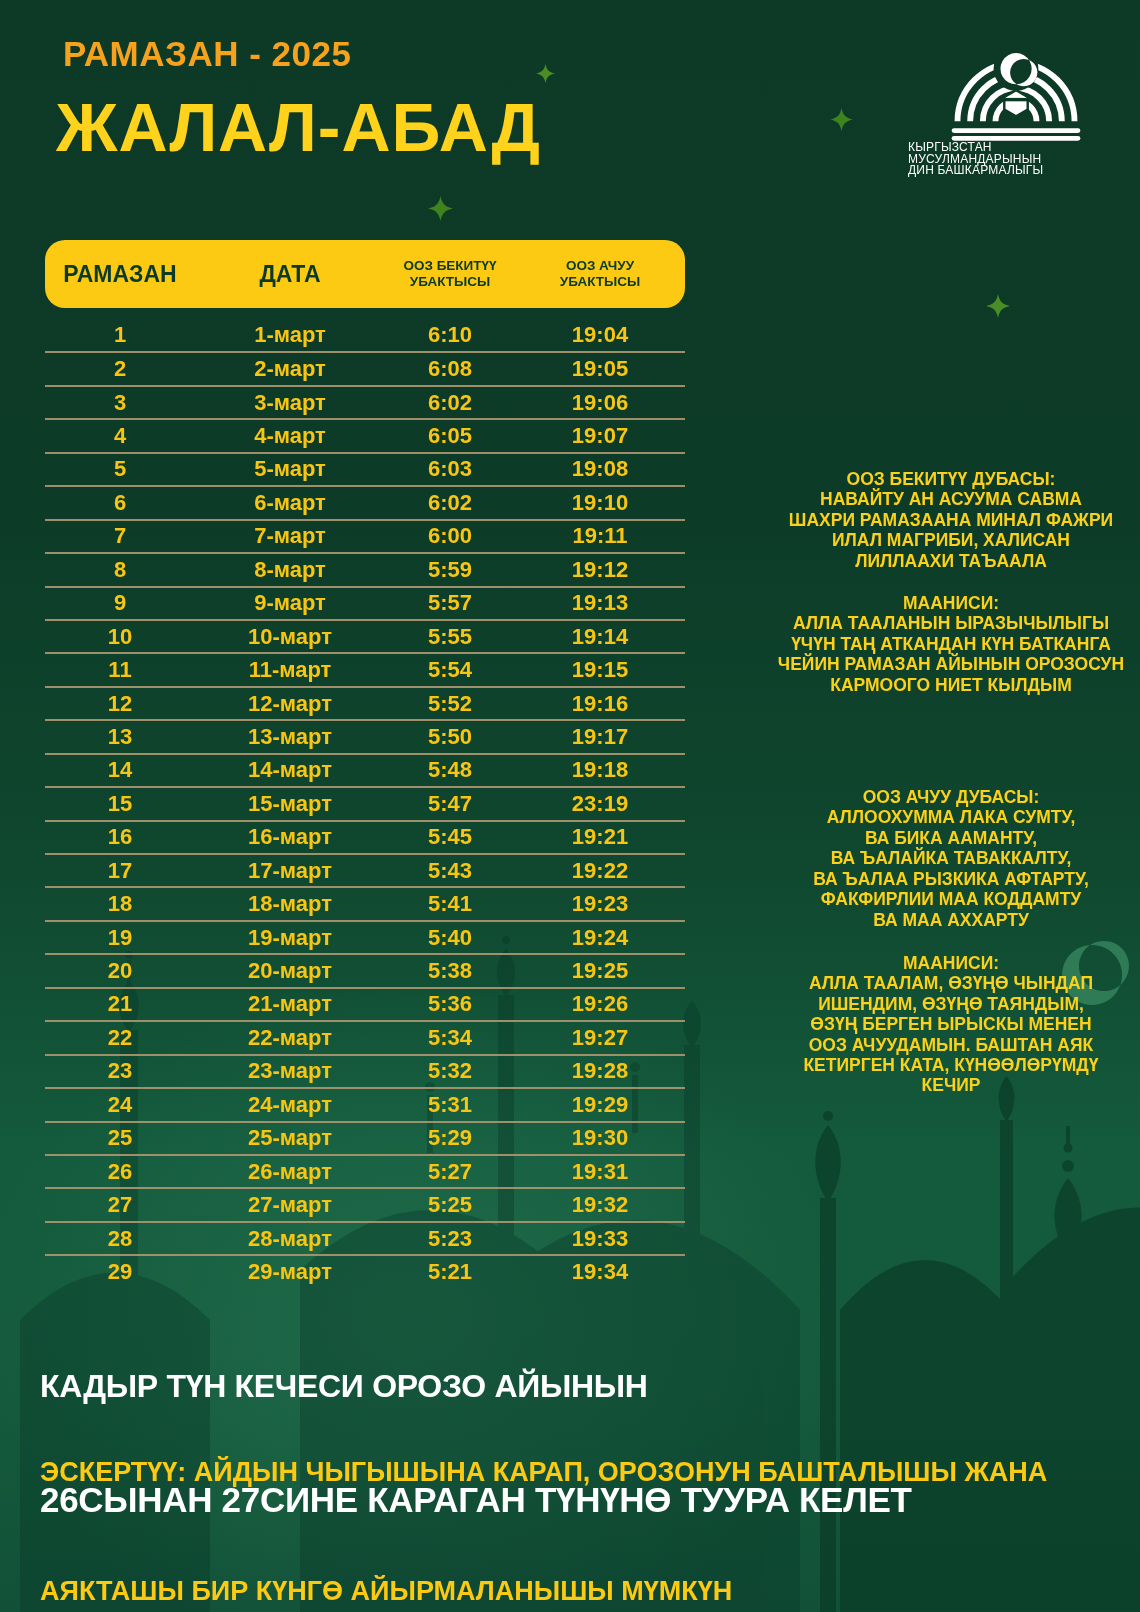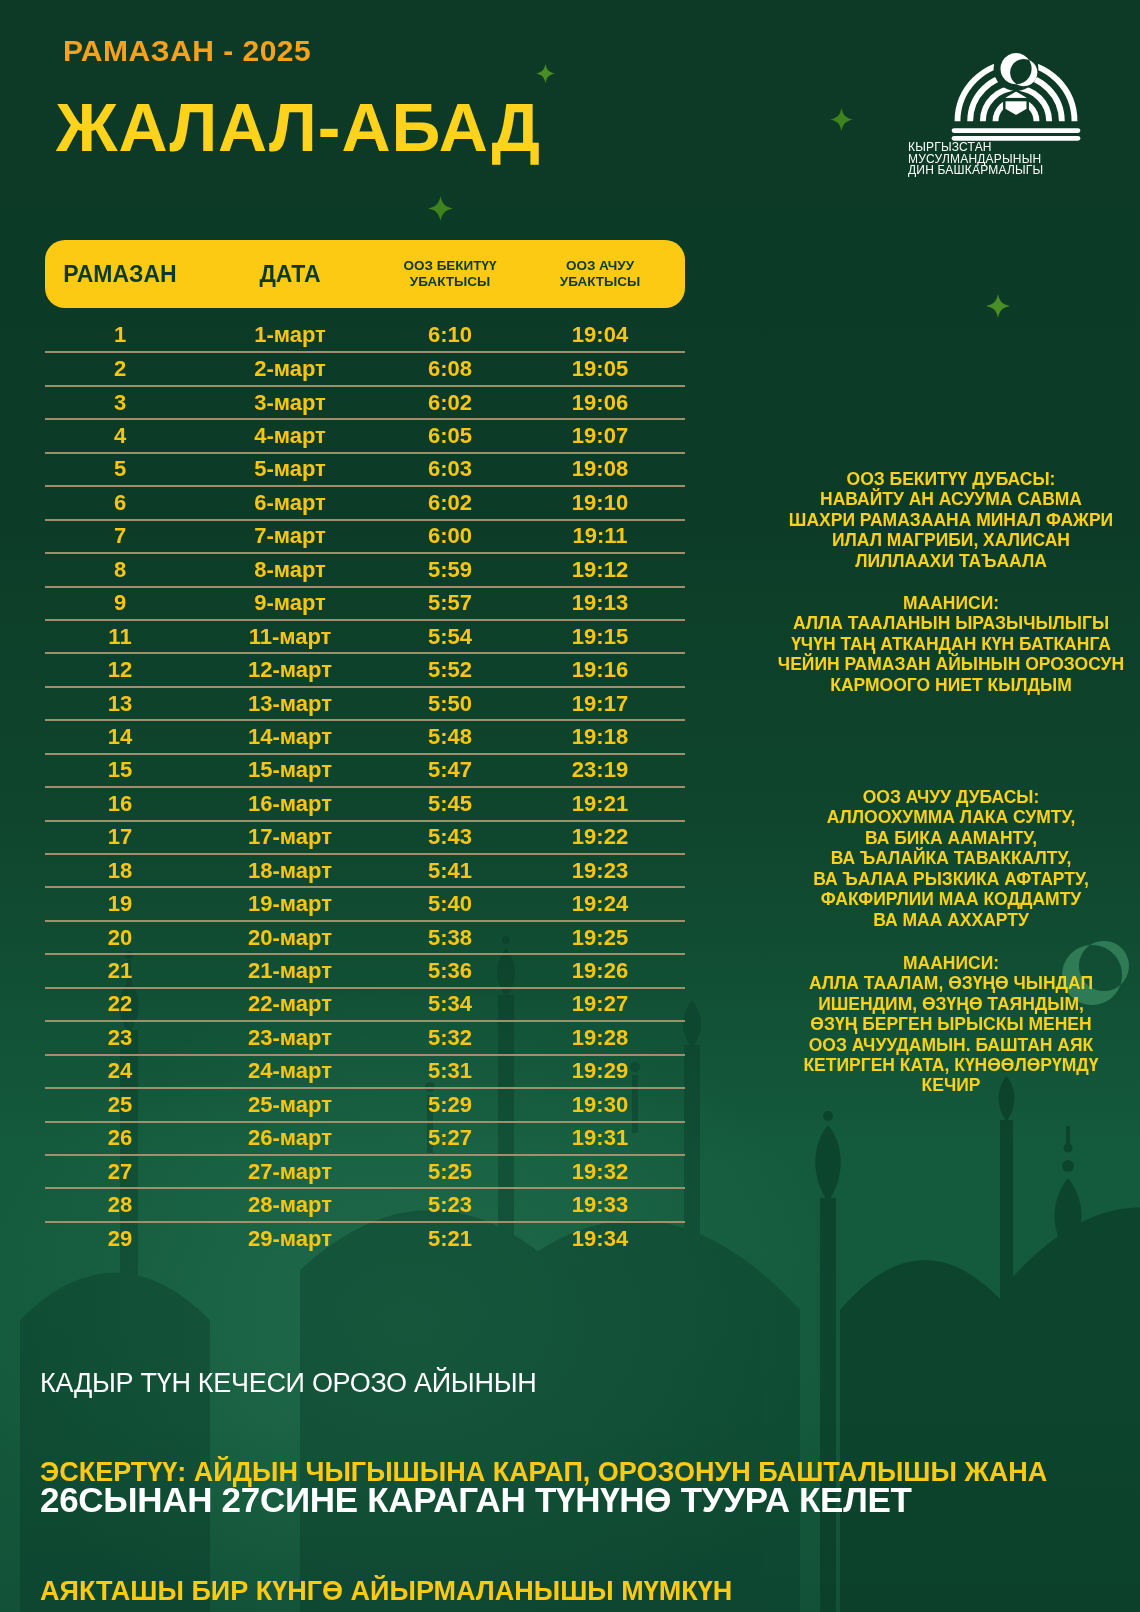--- a/index.html
+++ b/index.html
@@ -5,21 +5,21 @@
   html,body{margin:0;padding:0;background:#062519;}
   .poster{
     position:relative;width:1140px;height:1612px;overflow:hidden;
     font-family:"Liberation Sans",sans-serif;
     background:
       radial-gradient(620px 480px at 36% 82%, rgba(48,132,94,0.40), rgba(48,132,94,0) 70%),
       linear-gradient(180deg,#0c3a26 0%,#0c3b27 30%,#0f462e 52%,#145b3d 72%,#14593c 88%,#125138 100%);
   }
   .abs{position:absolute;}
   
-  .season{left:63px;top:34px;font-size:30px;font-weight:800;color:#f6a21d;letter-spacing:.5px;}
+  .season{left:63px;top:34px;font-size:35px;font-weight:800;color:#f6a21d;letter-spacing:.5px;}
   .city{left:56px;top:88px;font-size:68px;font-weight:700;color:#ffd21c;letter-spacing:1px;}
   
   .logo-svg{left:938px;top:44px;}
   .logo-text{left:908px;top:142px;width:214px;text-align:left;color:#fff;
     font-size:12px;font-weight:400;line-height:11.5px;letter-spacing:.2px;}
   
   .thead{left:45px;top:240px;width:640px;height:68px;background:#fcca12;border-radius:20px;
     display:grid;grid-template-columns:150px 190px 130px 170px;align-items:center;}
   .thead .h-big{font-size:23px;font-weight:800;color:#0b3b27;text-align:center;}
   .thead .h-small{font-size:13.5px;font-weight:800;color:#0b3b27;text-align:center;line-height:16px;}
@@ -28,21 +28,21 @@
     height:33.45px;box-sizing:border-box;}
   .trow + .trow{border-top:2px solid rgba(171,150,112,.92);}
   .trow span{text-align:center;font-size:22px;font-weight:700;color:#f9c513;}
   
   .dua-panel{left:753px;top:469px;width:396px;text-align:center;color:#fcd11b;
     font-size:17.5px;line-height:20.4px;font-weight:700;}
   .dua-sec2{margin-top:22px;}
   .dua-sec3{margin-top:92px;}
   .dua-sec4{margin-top:23px;}
   
-  .kadyr1{left:40px;top:1368px;font-size:27px;font-weight:400;color:#ffffff;letter-spacing:-.3px;text-align:center;}
+  .kadyr1{left:40px;top:1368px;font-size:32px;font-weight:700;color:#ffffff;letter-spacing:-.3px;text-align:center;}
   .kadyr2{left:40px;top:1480px;font-size:35px;font-weight:900;color:#ffffff;letter-spacing:-.3px;}
   .note1{left:40px;top:1457px;font-size:27px;font-weight:800;color:#fcc913;}
   .note2{left:40px;top:1576px;font-size:27px;font-weight:800;color:#fcc913;}
   .sky{left:0;top:880px;}
 </style>
 </head>
 <body>
 
 <div class="poster">
 
@@ -192,20 +192,26 @@
         <span>19:12</span>
       </div>
 
       <div class="trow">
         <span>9</span>
         <span>9-март</span>
         <span>5:57</span>
         <span>19:13</span>
       </div>
 
+      <div class="trow">
+        <span>10</span>
+        <span>10-март</span>
+        <span>5:55</span>
+        <span>19:14</span>
+      </div>
 
       <div class="trow">
         <span>11</span>
         <span>11-март</span>
         <span>5:54</span>
         <span>19:15</span>
       </div>
 
       <div class="trow">
         <span>12</span>

